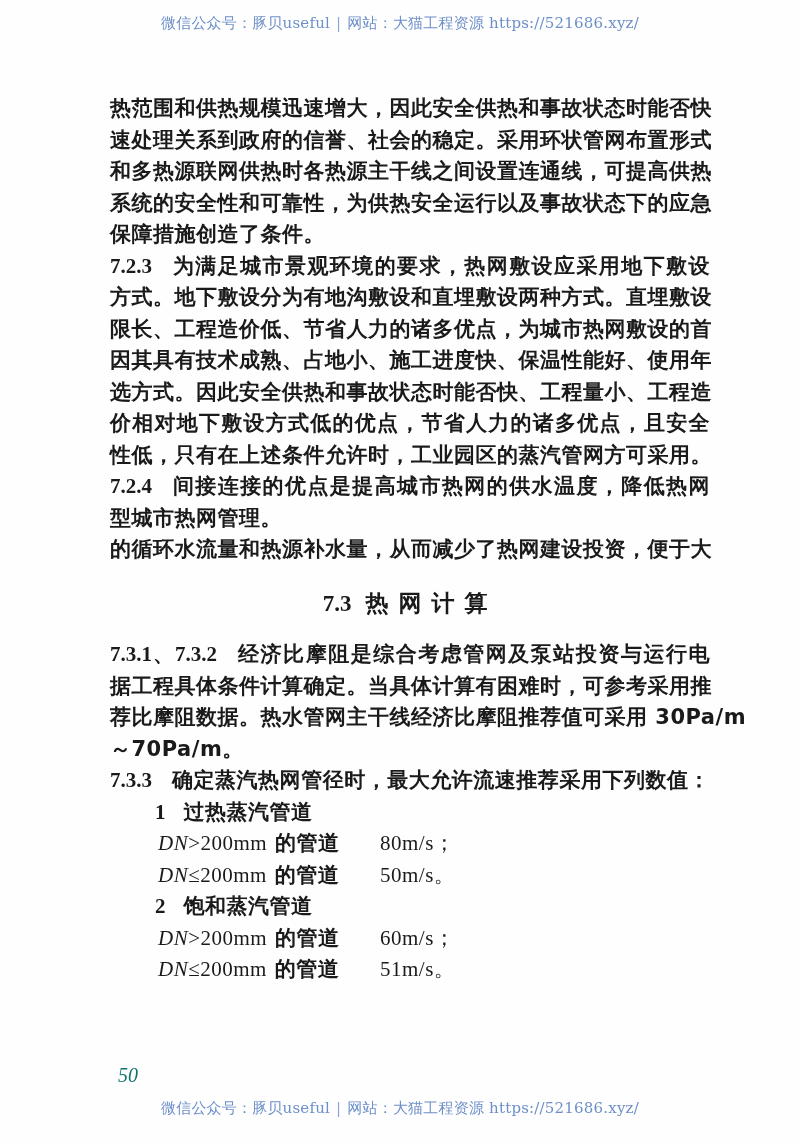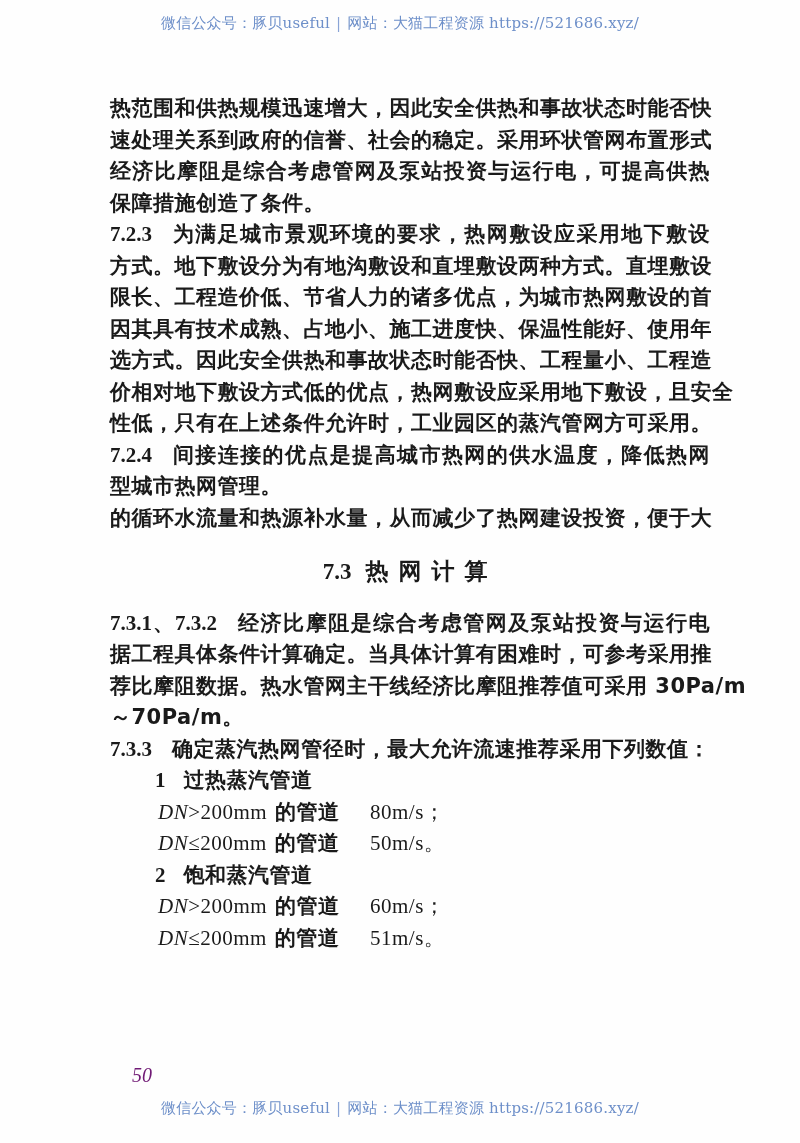--- a/index.html
+++ b/index.html
@@ -20,49 +20,50 @@
   .num { font-family:"Liberation Serif", "DejaVu Serif", serif; font-weight:bold;
          font-size:21px; margin-right:20px; letter-spacing:0; }
   .section-title { text-align:center; margin:22px 0 20px 0; font-size:23px;
                    letter-spacing:0; }
   .section-title .sn { font-family:"Liberation Serif", serif; font-weight:bold; margin-right:14px; }
   .section-title .st { letter-spacing:10px; }
   .indent1 { padding-left:45px; }
   .indent2 { padding-left:48px; font-weight:normal; }
   .dn { font-family:"Liberation Serif", serif; font-style:italic; font-weight:normal; }
   .mm { font-family:"Liberation Serif", serif; font-weight:normal; }
-  .valcol { display:inline-block; position:absolute; left:260px; font-family:"Liberation Serif", serif; font-weight:normal; }
+  .valcol { display:inline-block; position:absolute; left:270px; font-family:"Liberation Serif", serif; font-weight:normal; }
   .row { position:relative; }
   .cjk-n { font-weight:bold; }
-  .pagenum { position:absolute; left:132px; top:1064px; font-size:20px; font-style:italic;
-             font-family:"Liberation Serif", serif; color:#701a75; }
+  .pagenum { position:absolute; left:118px; top:1064px; font-size:20px; font-style:italic;
+             font-family:"Liberation Serif", serif; color:#0f766e; }
 </style>
 </head>
 <body>
 
 <div class="watermark wm-top">
   <span>微信公众号：豚贝useful</span><span class="wm-sep">|</span><span>网站：大猫工程资源 https://521686.xyz/</span>
 </div>
 
 <div class="page">
 
   <div>
     <div class="line para-line">热范围和供热规模迅速增大，因此安全供热和事故状态时能否快</div>
     <div class="line para-line">速处理关系到政府的信誉、社会的稳定。采用环状管网布置形式</div>
-    <div class="line para-line">经济比摩阻是综合考虑管网及泵站投资与运行电，可提高供热</div>
+    <div class="line para-line">和多热源联网供热时各热源主干线之间设置连通线，可提高供热</div>
+    <div class="line para-line">系统的安全性和可靠性，为供热安全运行以及事故状态下的应急</div>
     <div class="line last">保障措施创造了条件。</div>
   </div>
 
   <div>
     <div class="line para-line"><span class="num">7.2.3</span><span>为满足城市景观环境的要求，热网敷设应采用地下敷设</span></div>
     <div class="line para-line">方式。地下敷设分为有地沟敷设和直埋敷设两种方式。直埋敷设</div>
     <div class="line para-line">限长、工程造价低、节省人力的诸多优点，为城市热网敷设的首</div>
     <div class="line para-line">因其具有技术成熟、占地小、施工进度快、保温性能好、使用年</div>
     <div class="line para-line">选方式。因此安全供热和事故状态时能否快、工程量小、工程造</div>
-    <div class="line para-line">价相对地下敷设方式低的优点，热网敷设应采用地下敷设，且安全</div>
+    <div class="line para-line">价相对地下敷设方式低的优点，节省人力的诸多优点，且安全</div>
     <div class="line last">性低，只有在上述条件允许时，工业园区的蒸汽管网方可采用。</div>
   </div>
 
   <div>
     <div class="line para-line"><span class="num">7.2.4</span><span>间接连接的优点是提高城市热网的供水温度，降低热网</span></div>
     <div class="line last">型城市热网管理。</div>
     <div class="line para-line">的循环水流量和热源补水量，从而减少了热网建设投资，便于大</div>
   </div>
 
   <div class="line section-title">

